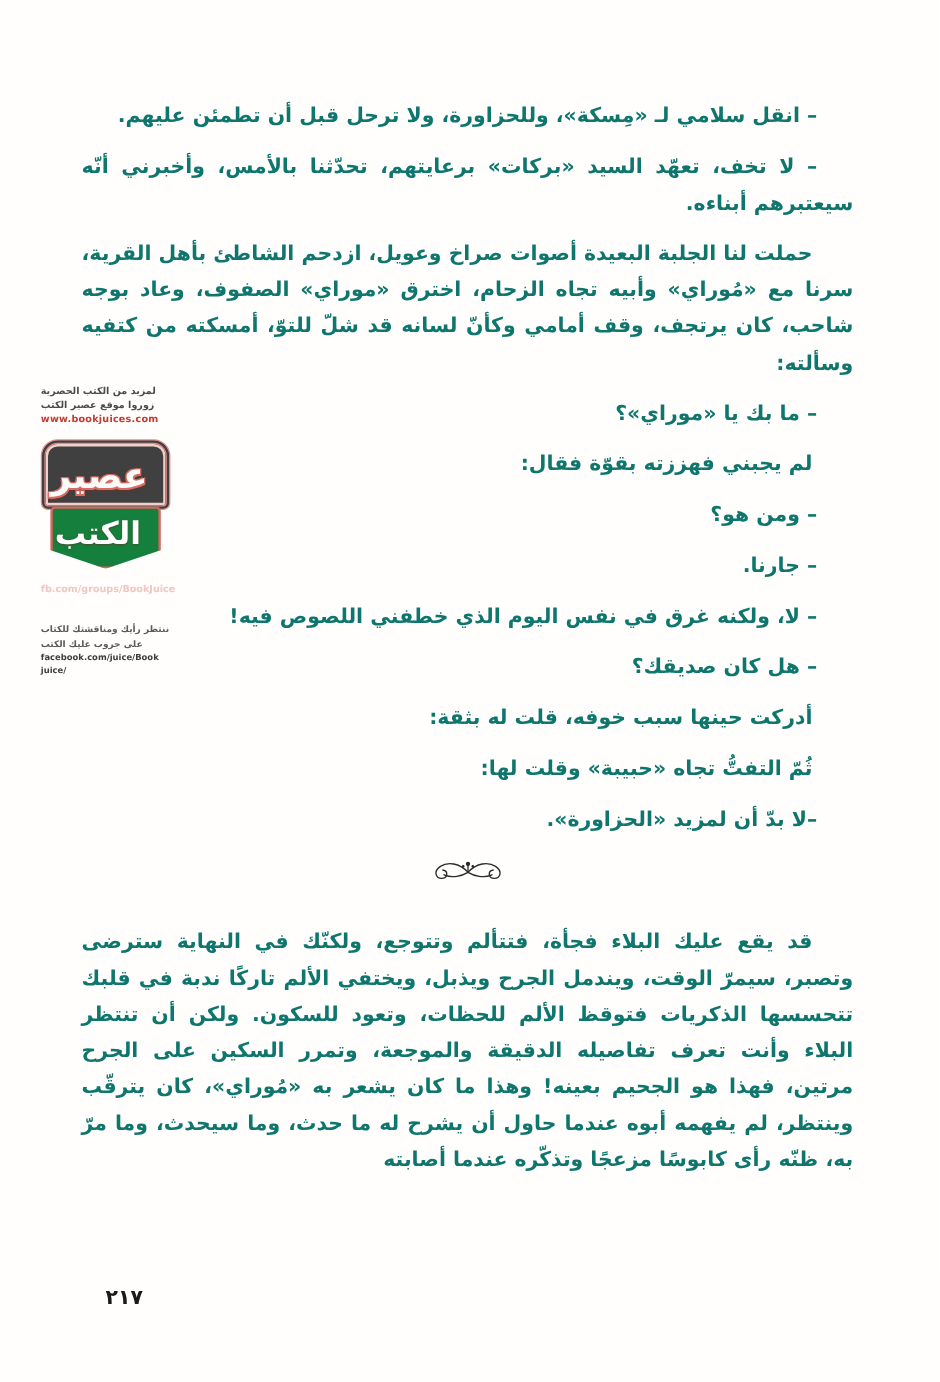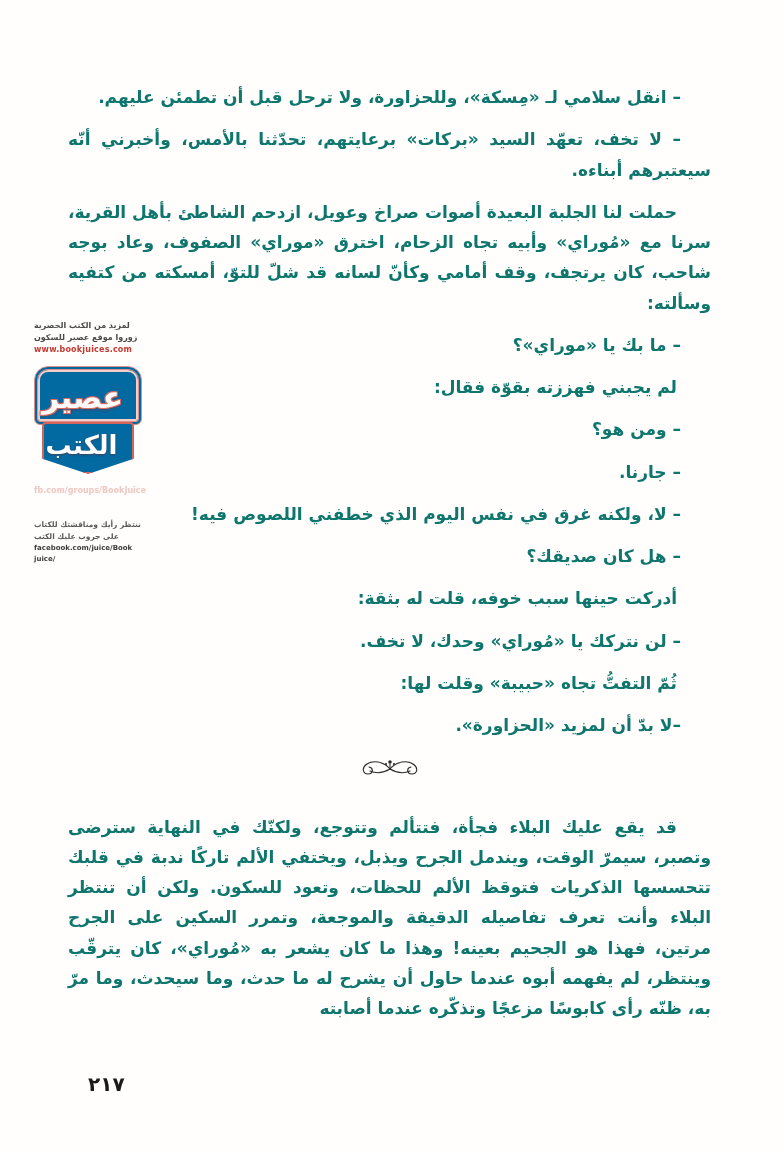--- a/index.html
+++ b/index.html
@@ -42,39 +42,39 @@
     left:34px; top:320px;
     width:108px;
     text-align:left;
     direction:rtl;
   }
   .promo-top { font-size:8px; color:#4a4a4a; line-height:1.5; font-weight:bold; }
   .promo-top .url { color:#c23a32; direction:ltr; display:block; font-size:8px; letter-spacing:.2px; }
 
   .logo { margin-top:10px; direction:rtl; }
   .logo-top {
-    background:#0369a1;
+    background:#404040;
     border:4px double #e08f88;
     border-radius:14px 14px 6px 6px;
     padding:10px 4px 6px 4px;
     box-shadow:0 0 0 2px #f3cfcb inset;
   }
   .logo-top span {
     color:#fdfbfa;
     font-size:30px;
     font-weight:bold;
     text-shadow:
       -1px -1px 0 #d96c63, 1px -1px 0 #d96c63,
       -1px  1px 0 #d96c63, 1px  1px 0 #d96c63,
        0 2px 3px rgba(150,40,35,.45);
   }
   .logo-bottom {
     margin:-3px auto 0 auto;
     width:86%;
-    background:#0369a1;
+    background:#15803d;
     border:2px solid #d4655c;
     border-radius:4px 4px 10px 10px;
     clip-path:polygon(0 0,100% 0,100% 70%,50% 100%,0 70%);
     padding:6px 2px 12px 2px;
   }
   .logo-bottom span {
     color:#ffffff;
     font-size:26px;
     font-weight:bold;
     text-shadow:0 1px 2px rgba(120,30,25,.5);
@@ -92,35 +92,35 @@
     color:#5a5a5a;
     line-height:1.6;
     font-weight:bold;
   }
   .promo-bottom .url2 { direction:ltr; font-size:7px; color:#3c3c3c; }
 
   
   .page-number {
     position:absolute;
     left:88px; top:1072px;
-    font-size:20px;
+    font-size:17px;
     font-weight:bold;
     color:#1a1a1a;
     direction:rtl;
   }
 </style>
 </head>
 <body>
 
 <div class="page">
 
   <aside class="watermark">
     <div class="promo-top">
       <div>لمزيد من الكتب الحصرية</div>
-      <div>زوروا موقع عصير للسكون</div>
+      <div>زوروا موقع عصير الكتب</div>
       <span class="url">www.bookjuices.com</span>
     </div>
 
     <div class="logo">
       <div class="logo-top">
         <span>عصير</span>
       </div>
       <div class="logo-bottom">
         <span>الكتب</span>
       </div>
@@ -139,21 +139,20 @@
       <p class="dialogue">– انقل سلامي لـ «مِسكة»، وللحزاورة، ولا ترحل قبل أن تطمئن عليهم.</p>
       <p class="dialogue">– لا تخف، تعهّد السيد «بركات» برعايتهم، تحدّثنا بالأمس، وأخبرني أنّه سيعتبرهم أبناءه.</p>
       <p class="narration">حملت لنا الجلبة البعيدة أصوات صراخ وعويل، ازدحم الشاطئ بأهل القرية، سرنا مع «مُوراي» وأبيه تجاه الزحام، اخترق «موراي» الصفوف، وعاد بوجه شاحب، كان يرتجف، وقف أمامي وكأنّ لسانه قد شلّ للتوّ، أمسكته من كتفيه وسألته:</p>
       <p class="dialogue">– ما بك يا «موراي»؟</p>
       <p class="narration">لم يجبني فهززته بقوّة فقال:</p>
       <p class="dialogue">– ومن هو؟</p>
       <p class="dialogue">– جارنا.</p>
       <p class="dialogue">– لا، ولكنه غرق في نفس اليوم الذي خطفني اللصوص فيه!</p>
       <p class="dialogue">– هل كان صديقك؟</p>
       <p class="narration">أدركت حينها سبب خوفه، قلت له بثقة:</p>
-      <p class="dialogue">– لن نتركك يا «مُوراي» وحدك، لا تخف.</p>
       <p class="narration">ثُمّ التفتُّ تجاه «حبيبة» وقلت لها:</p>
       <p class="dialogue">–لا بدّ أن لمزيد «الحزاورة».</p>
   <div class="divider-wrap">
     <svg width="84" height="24" viewBox="0 0 84 24" aria-hidden="true">
       <g fill="none" stroke="#2b2b2b" stroke-width="1.1" stroke-linecap="round">
         <path d="M42 13 C35 5 25 4 19 8 C13 12 15 18 20 18 C25 18 26 12 21 11"></path>
         <path d="M42 13 C49 5 59 4 65 8 C71 12 69 18 64 18 C59 18 58 12 63 11"></path>
         <path d="M42 13 C37 16 29 18 22 15"></path>
         <path d="M42 13 C47 16 55 18 62 15"></path>
         <path d="M42 13 L42 8"></path>

